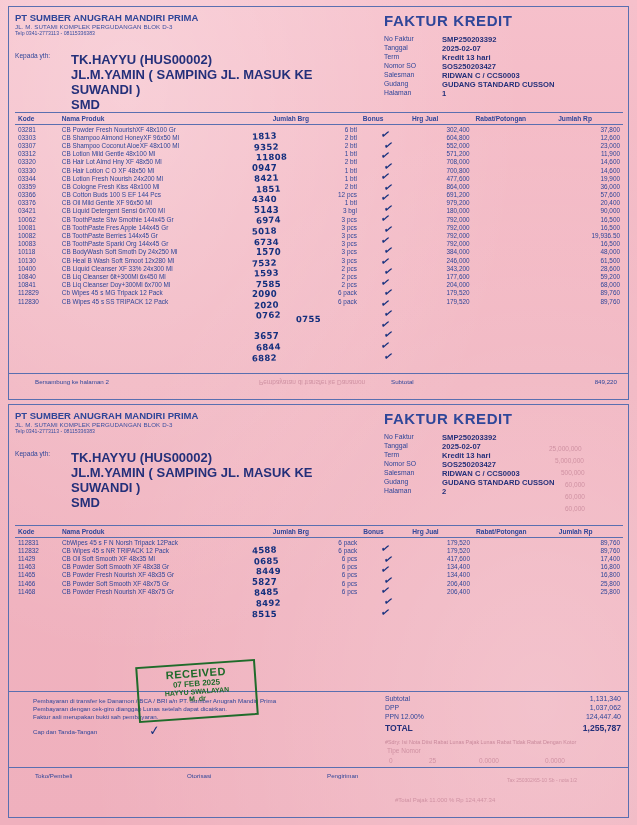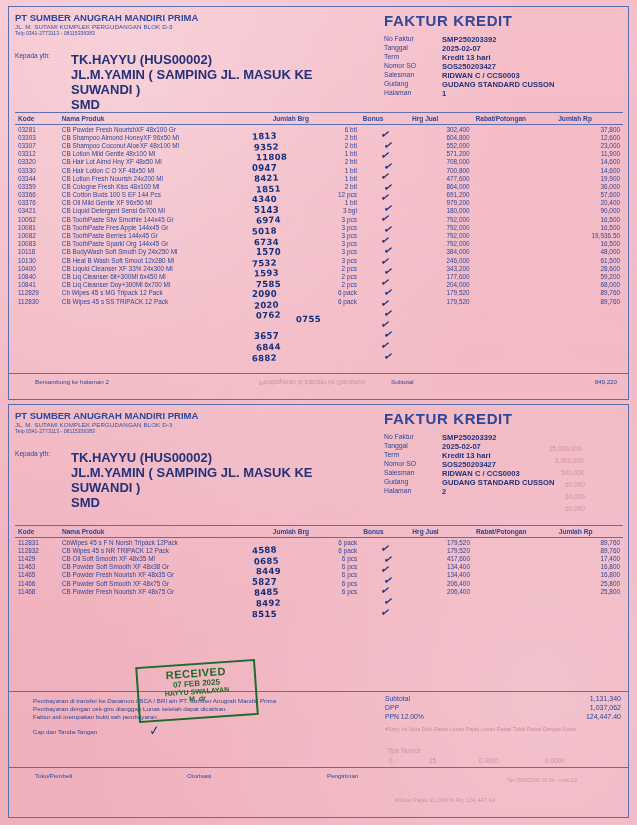--- a/index.html
+++ b/index.html
@@ -546,20 +546,24 @@
         <span class="totval">1,131,340</span>
       </div>
       <div style="display:flex;justify-content:space-between;margin-top:2px;">
         <span class="totline">DPP</span>
         <span class="totval">1,037,062</span>
       </div>
       <div style="display:flex;justify-content:space-between;margin-top:2px;">
         <span class="totline">PPN 12.00%</span>
         <span class="totval">124,447.40</span>
       </div>
+      <div style="display:flex;justify-content:space-between;margin-top:3px;">
+        <span class="bigtot">TOTAL</span>
+        <span class="bigtot" style="text-align:right">1,255,787</span>
+      </div>
       <div class="tiny" style="margin-top:6px;color:#c98a9c;">#Sdry: Isi Nota Diisi Rabat Lunas Pajak Lunas Rabat Tidak Rabat Dengan Kotor</div>
     </div>
 
     <div class="stamp" style="left:128px;top:258px;width:116px;height:48px;padding:2px 0;">
       <div style="font-size:11px;letter-spacing:.5px;">RECEIVED</div>
       <div style="font-size:8px;">07 FEB 2025</div>
       <div style="font-size:7px;">HAYYU SWALAYAN</div>
       <div style="font-size:7px;">M.    dr</div>
     </div>
 

